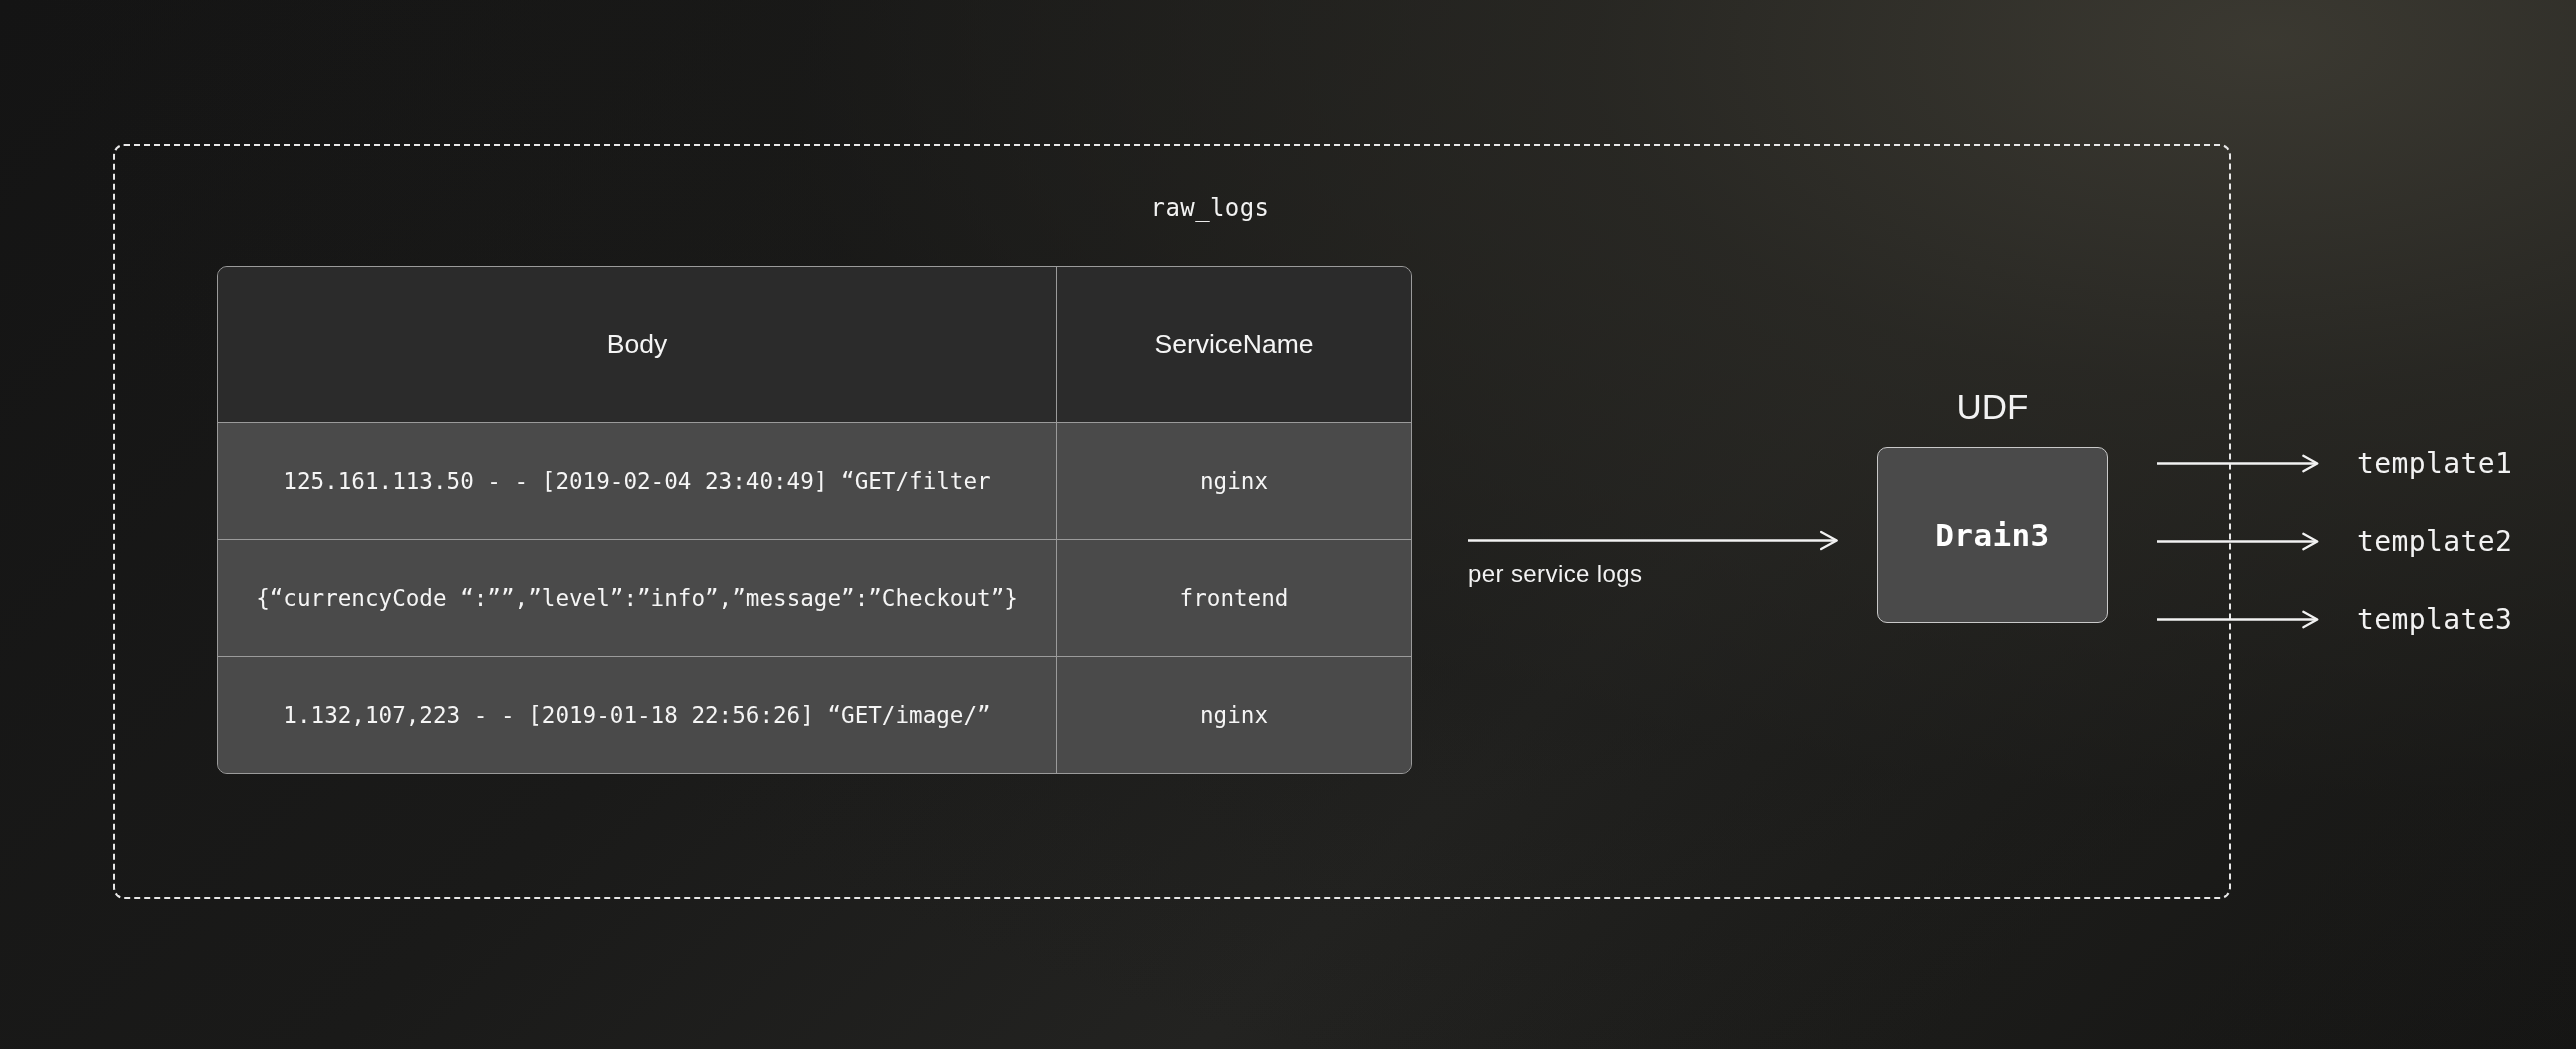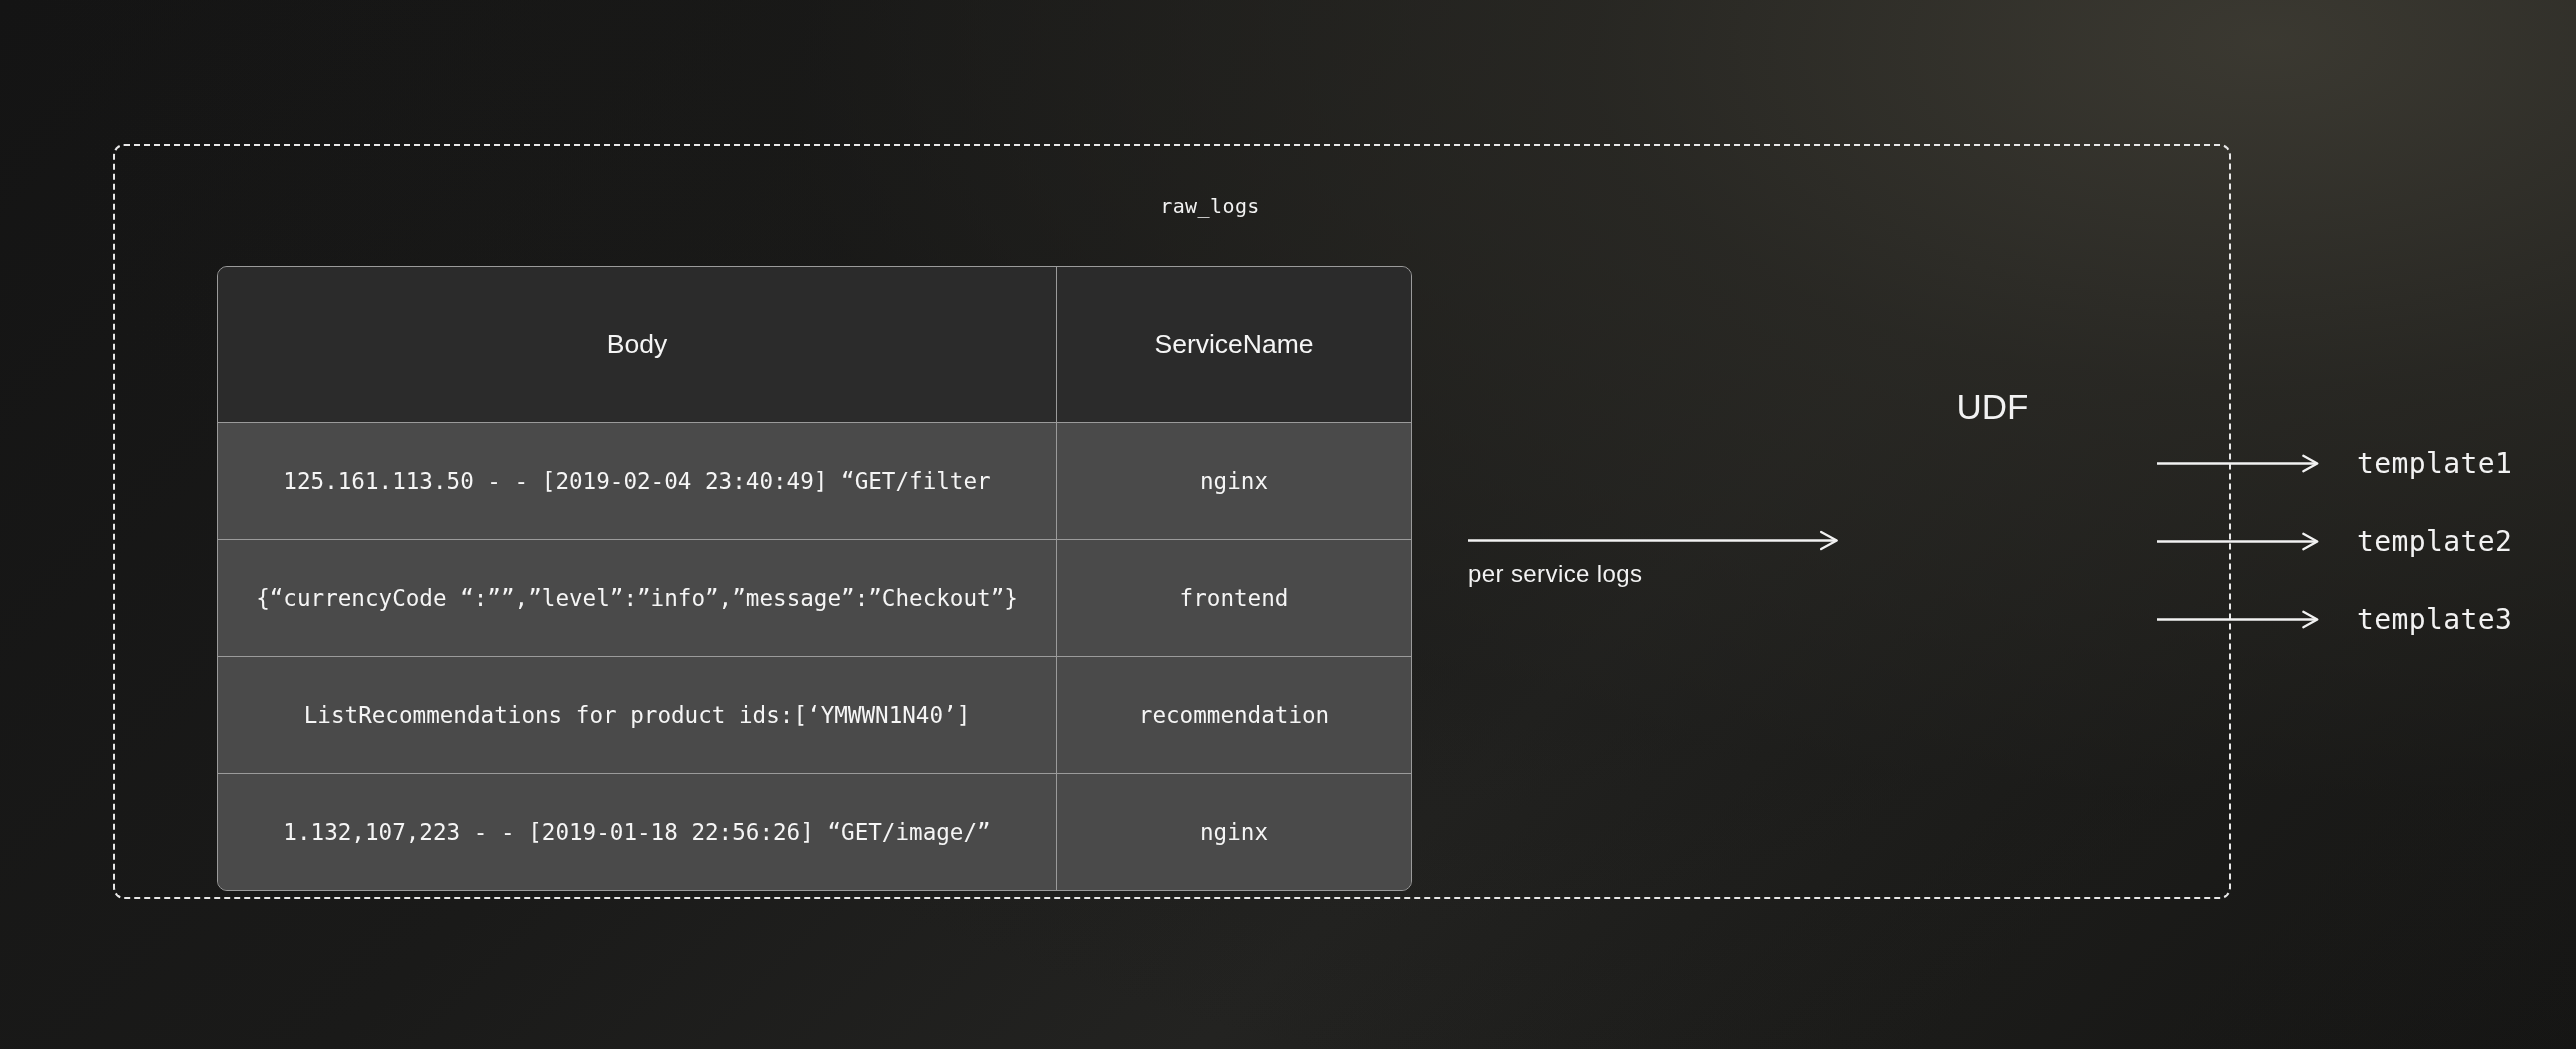--- a/index.html
+++ b/index.html
@@ -34,21 +34,21 @@
 
   
   .raw-logs-title {
     position: absolute;
     left: 921px;
     top: 194px;
     width: 578px;
     text-align: center;
     color: #f2f2f2;
     font-family: "DejaVu Sans Mono", monospace;
-    font-size: 20px;
+    font-size: 24px;
     letter-spacing: 0.4px;
     white-space: nowrap;
   }
 
   
   .logs-table {
     position: absolute;
     left: 217px;
     top: 266px;
     width: 1194px;
@@ -204,38 +204,37 @@
     <tbody>
       <tr>
         <td class="cell-body">125.161.113.50 - - [2019-02-04 23:40:49] “GET/filter</td>
         <td class="cell-service">nginx</td>
       </tr>
       <tr>
         <td class="cell-body">{“currencyCode “:””,”level”:”info”,”message”:”Checkout”}</td>
         <td class="cell-service">frontend</td>
       </tr>
       <tr>
-        <td class="cell-body">ListRecommendations for product ids:[‘YMWWN1N40’]</td>
-        <td class="cell-service">recommendation</td>
-      </tr>
-      <tr>
         <td class="cell-body">1.132,107,223 - - [2019-01-18 22:56:26] “GET/image/”</td>
         <td class="cell-service">nginx</td>
       </tr>
     </tbody>
   </table>
 
   <svg class="arrow-svg flow-arrow-main" viewBox="0 0 480 24">
     <line class="arrow-line" x1="0" y1="12" x2="470" y2="12"></line>
     <polyline class="arrow-head" points="452,1 472,12 452,23"></polyline>
   </svg>
   <div class="per-service-label">per service logs</div>
 
   <div class="udf-label">UDF</div>
 
+  <div class="drain3-box">
+    <span class="drain3-label">Drain3</span>
+  </div>
 
   <svg class="arrow-svg out-arrow out-arrow-1" viewBox="0 0 212 24">
     <line class="arrow-line" x1="0" y1="12" x2="204" y2="12"></line>
     <polyline class="arrow-head" points="188,2 206,12 188,22"></polyline>
   </svg>
   <svg class="arrow-svg out-arrow out-arrow-2" viewBox="0 0 212 24">
     <line class="arrow-line" x1="0" y1="12" x2="204" y2="12"></line>
     <polyline class="arrow-head" points="188,2 206,12 188,22"></polyline>
   </svg>
   <svg class="arrow-svg out-arrow out-arrow-3" viewBox="0 0 212 24">

